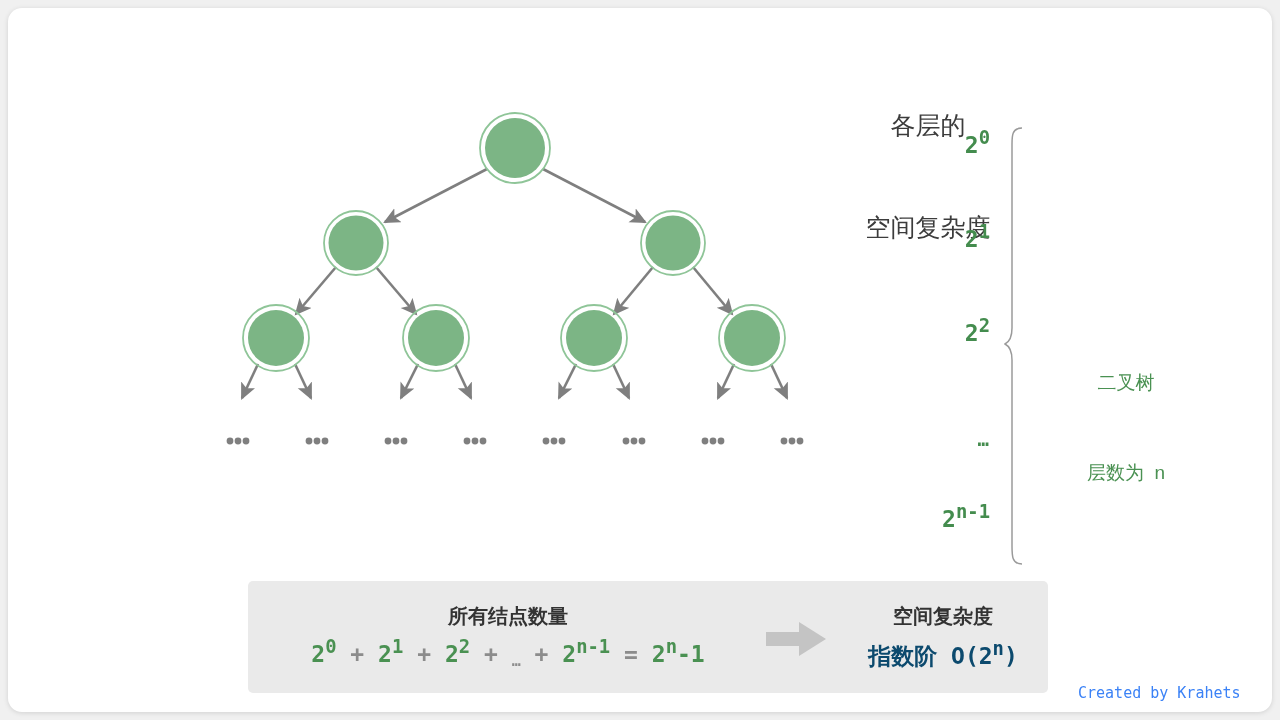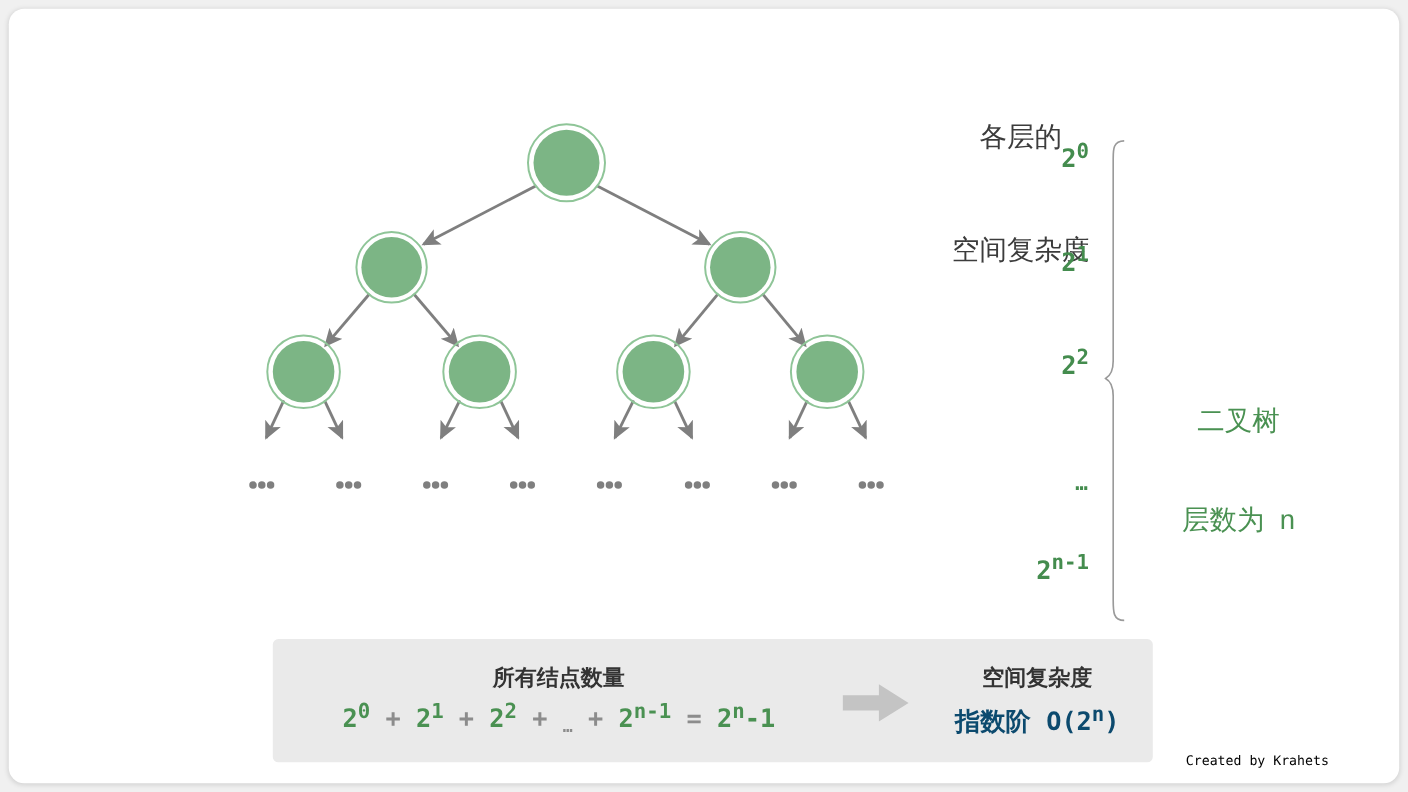--- a/index.html
+++ b/index.html
@@ -48,21 +48,21 @@
   .level-label.dots {
     font-size: 19px;
     letter-spacing: 1px;
   }
 
   
   #brace-note {
     left: 1028px; top: 300px; width: 180px;
     text-align: center;
     color: #4a9152;
-    font-size: 25px;
+    font-size: 19px;
     line-height: 30px;
     white-space: pre;
   }
 
   
   #summary-box {
     left: 240px; top: 573px;
     width: 800px; height: 112px;
     background: #eaeaea;
     border-radius: 5px;
@@ -87,23 +87,23 @@
     line-height: 0;
   }
   .g { color: #4a9152; }
   .op { color: #8c8c8c; font-weight: bold; }
   .dots-sm { color: #8c8c8c; font-size: 15px; position: relative; top: 4px; }
   .red { color: #0c4a6e; }
 
   
   #watermark {
     left: 1070px; top: 676px;
-    color: #000000;
+    color: #3b82f6;
     font-family: "DejaVu Sans Mono", monospace;
-    font-size: 12px;
+    font-size: 15px;
     white-space: nowrap;
   }
   svg { display: block; }
 </style>
 </head>
 <body>
 
 <div id="card">
 
   <div class="abs" id="header-label">

